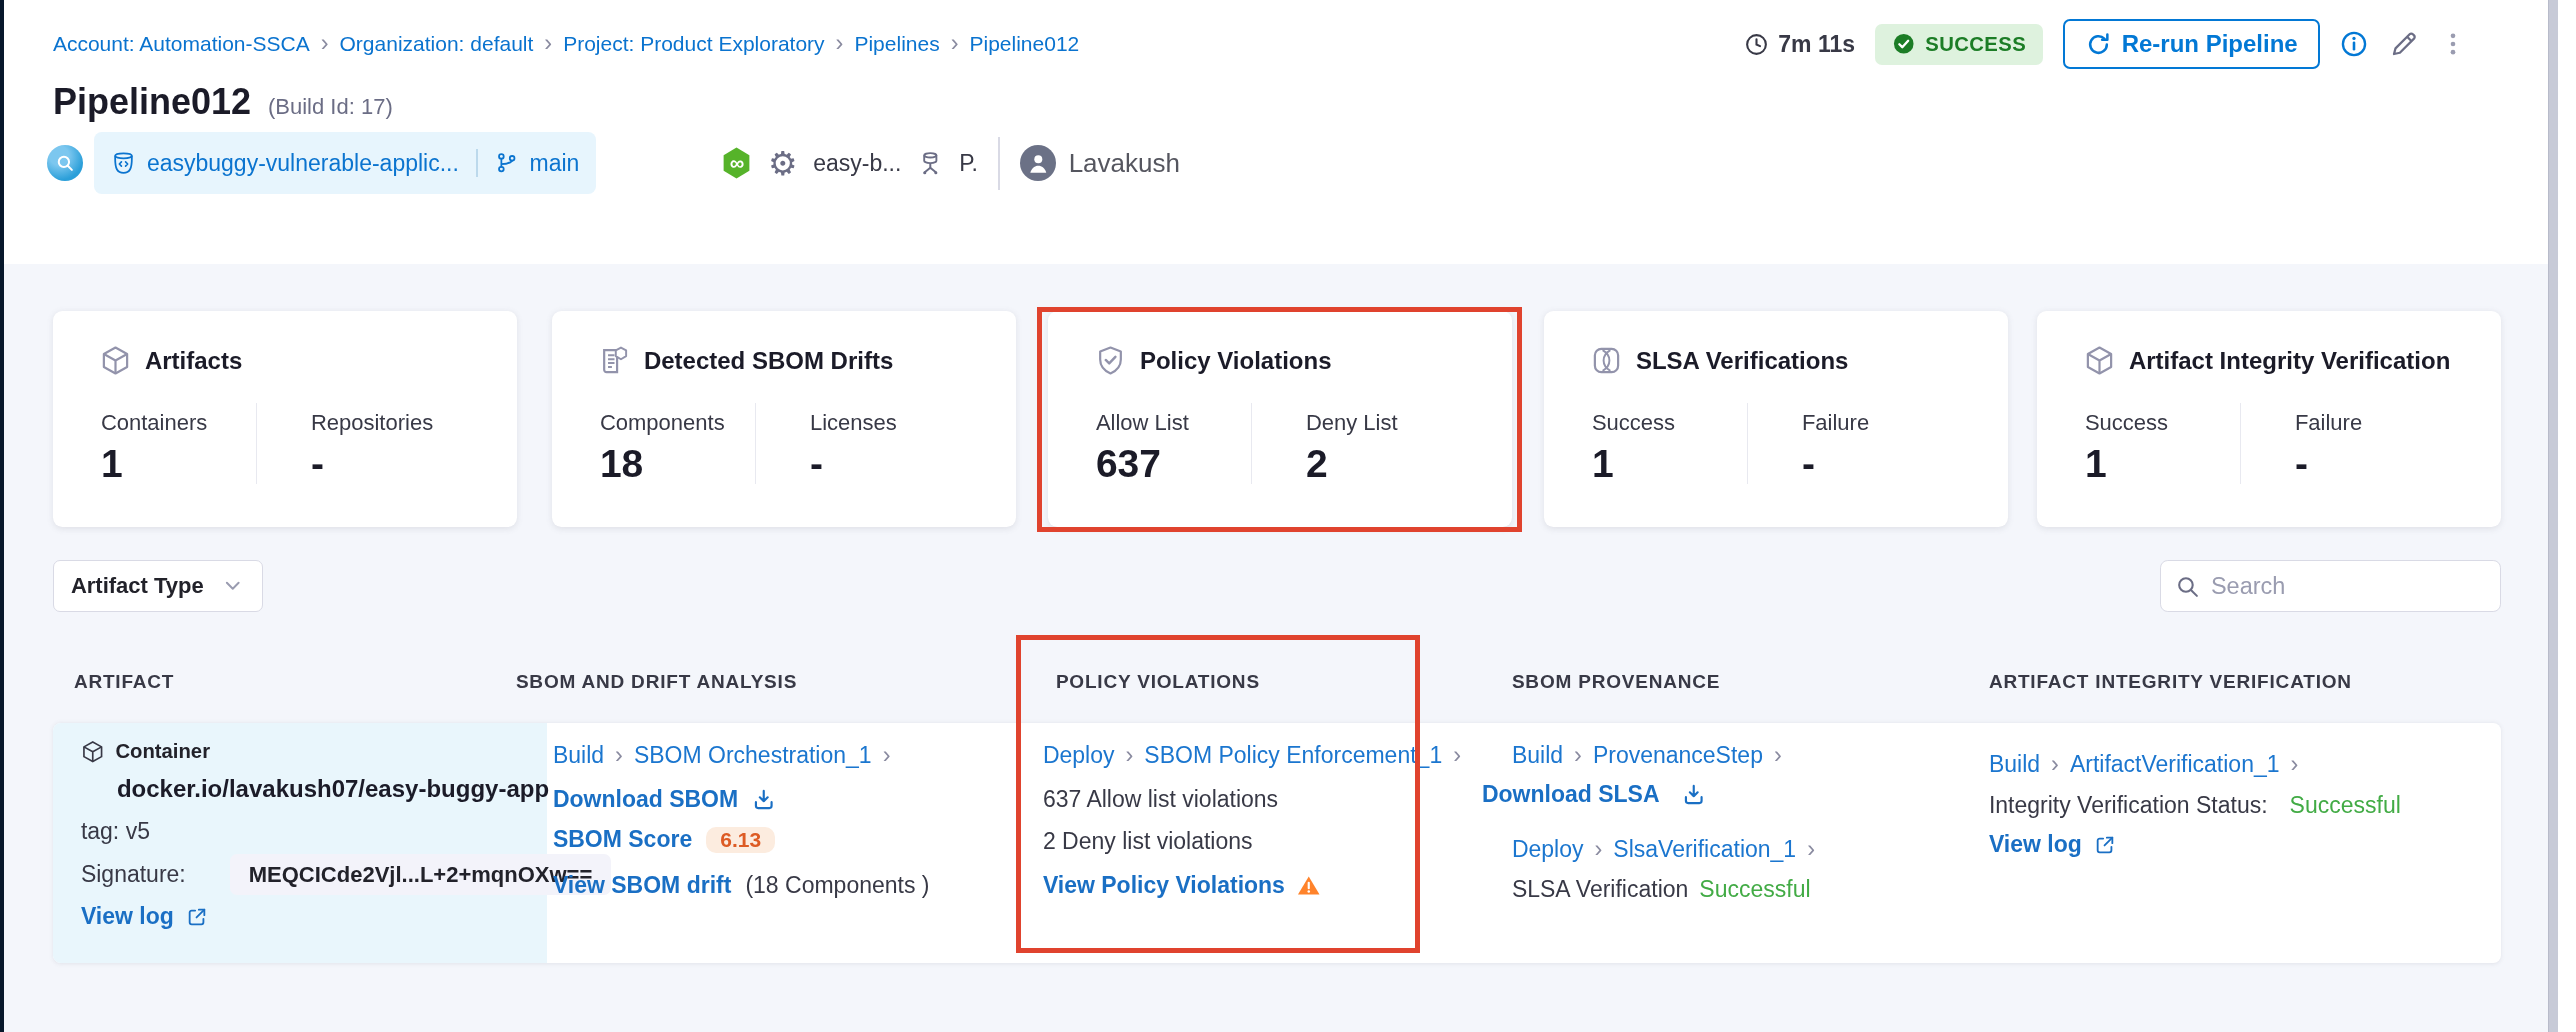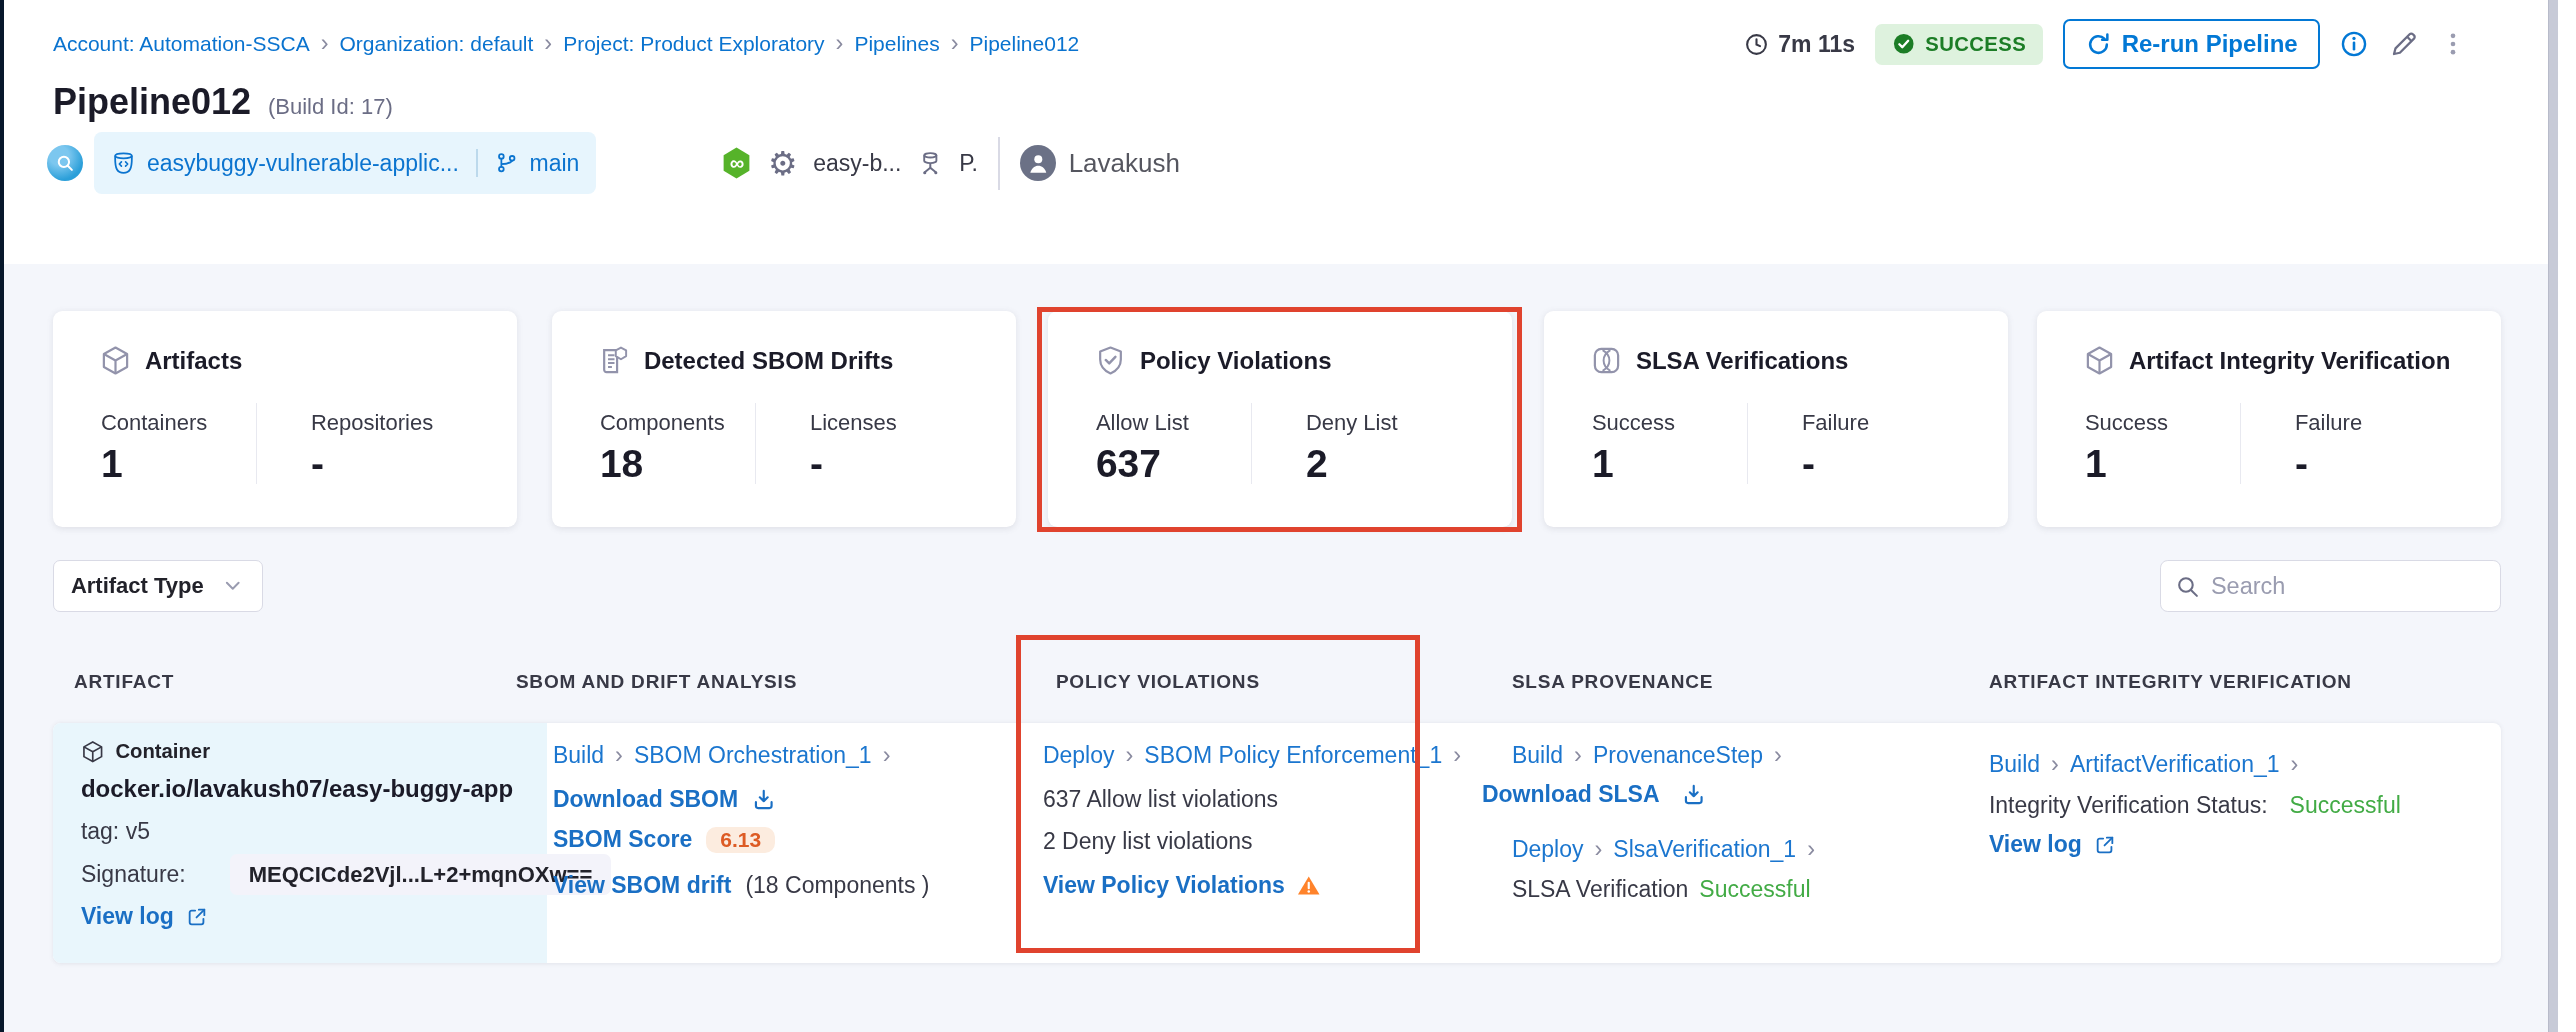--- a/index.html
+++ b/index.html
@@ -73,21 +73,21 @@
   #search-box { left:2156px; top:296px; width:341px; height:52px; background:#fff; border:1.6px solid #d9dae5; border-radius:7.8px; padding:0 14px; gap:11px; }
   #search-box input { border:none; outline:none; font-size:23.5px; color:#383946; width:266px; font-family:"Liberation Sans",sans-serif; background:transparent; }
   #search-box input::placeholder { color:#9a9cb0; }
 
   
   .th { position:absolute; top:407px; font-size:19px; font-weight:700; letter-spacing:0.8px; color:#383946; }
   #row-card { left:49px; top:459px; width:2448px; height:240px; background:#fff; border-radius:7.8px; box-shadow:0 0.8px 4.7px rgba(96,97,112,0.12); }
   #artifact-cell { position:absolute; left:0; top:0; width:494px; height:240px; background:#e9f6fc; border-radius:7.8px 0 0 7.8px; }
 
   .cl { position:absolute; display:flex; align-items:center; font-size:23px; }
-  .imgname { font-size:24px; font-weight:700; color:#1b1b28; }
+  .imgname { font-size:24px; font-weight:700; color:#1b1b28;margin-left:36px; }
   .sig-pill { background:#f3f3fa; border-radius:7px; height:41px; padding:0 19px; display:flex; align-items:center; font-size:22px; font-weight:700; color:#22222a; }
   .score-badge { background:#fcecdf; border-radius:10px; height:26px; padding:0 14px; display:flex; align-items:center; font-size:21px; font-weight:700; color:#dd5b24; margin-left:14px; }
   .cont-badge { font-size:20.3px; font-weight:700; color:#22222a; margin-left:11px; }
 </style>
 </head>
 <body>
 
 <svg width="0" height="0" style="position:absolute">
   <defs>
     <symbol id="i-clock" viewBox="0 0 24 24">
@@ -443,21 +443,21 @@
     <div id="search-box" class="abs flex">
       <svg width="25" height="25" style="color:#6b6d85" viewBox="0 0 32 32">
           <use href="#i-search"></use>
         </svg>
       <input type="text" placeholder="Search" style="">
     </div>
 
     <div class="th" style="left:70px">ARTIFACT</div>
     <div class="th" style="left:512px">SBOM AND DRIFT ANALYSIS</div>
     <div class="th" style="left:1052px">POLICY VIOLATIONS</div>
-    <div class="th" style="left:1508px">SLSA PROVENANCE</div>
+    <div class="th" style="left:1508px">SBOM PROVENANCE</div>
     <div class="th" style="left:1985px">ARTIFACT INTEGRITY VERIFICATION</div>
 
     <div id="row-card" class="abs">
       <div id="artifact-cell"></div>
 
       <div class="cl" style="left:28px; top:17px">
         <svg width="23.5" height="23.5" style="color:#383946" viewBox="0 0 30 30">
             <use href="#i-cube"></use>
           </svg>
         <span class="cont-badge">Container</span>

